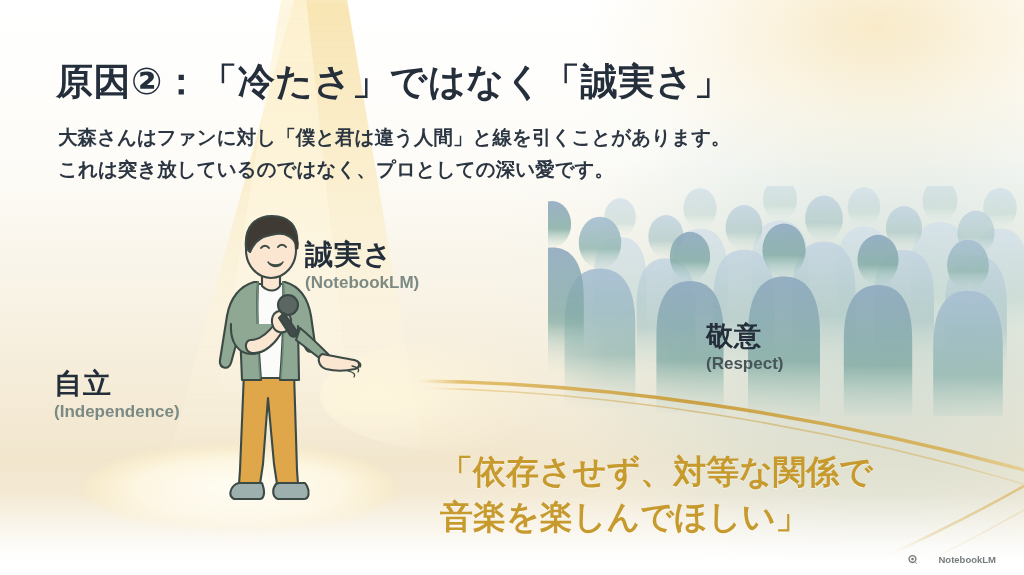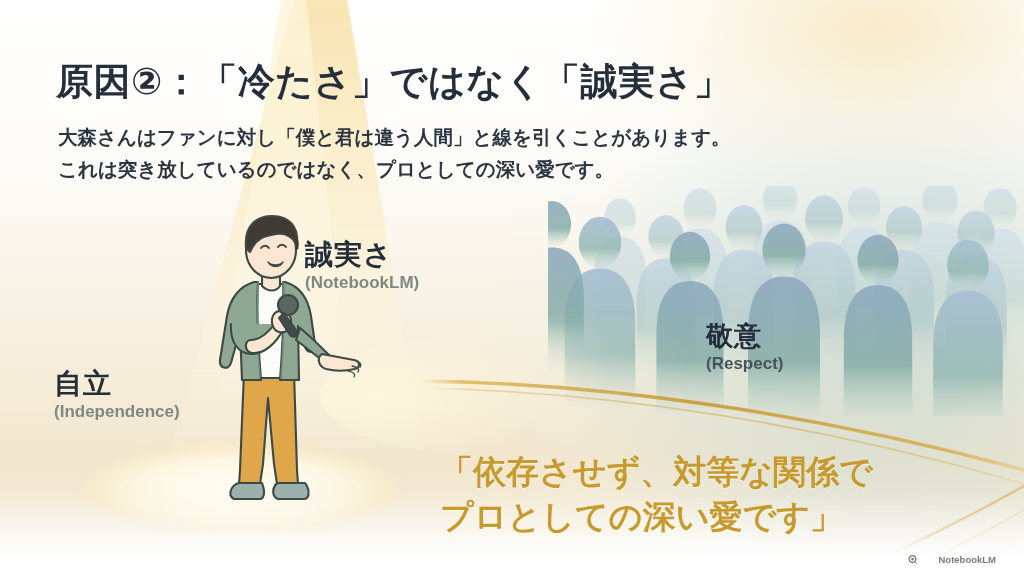--- a/index.html
+++ b/index.html
@@ -320,21 +320,21 @@
     <div class="en">(Independence)</div>
   </div>
 
   <div class="lbl" id="lbl-respect">
     <div class="jp">敬意</div>
     <div class="en">(Respect)</div>
   </div>
 
   <div class="quote">
     <div>「依存させず、対等な関係で</div>
-    <div>プロとしての深い愛です」</div>
+    <div>音楽を楽しんでほしい」</div>
   </div>
 
   <div class="watermark">
     <svg width="11" height="11" viewBox="0 0 24 24">
       <path d="M12 2 C7 2 3 6 3 11 C3 16 7 20 12 20 C14 20 16 19 17 18 L21 22 L22 21 L18 17 C20 15 21 13 21 11 C21 6 17 2 12 2 Z
                M12 5 C15 5 18 8 18 11 C18 14 15 17 12 17 C9 17 6 14 6 11 C6 8 9 5 12 5 Z" fill="#5e6566"></path>
       <circle cx="12" cy="11" r="3" fill="#5e6566"></circle>
     </svg>
     <span>NotebookLM</span>
   </div>

